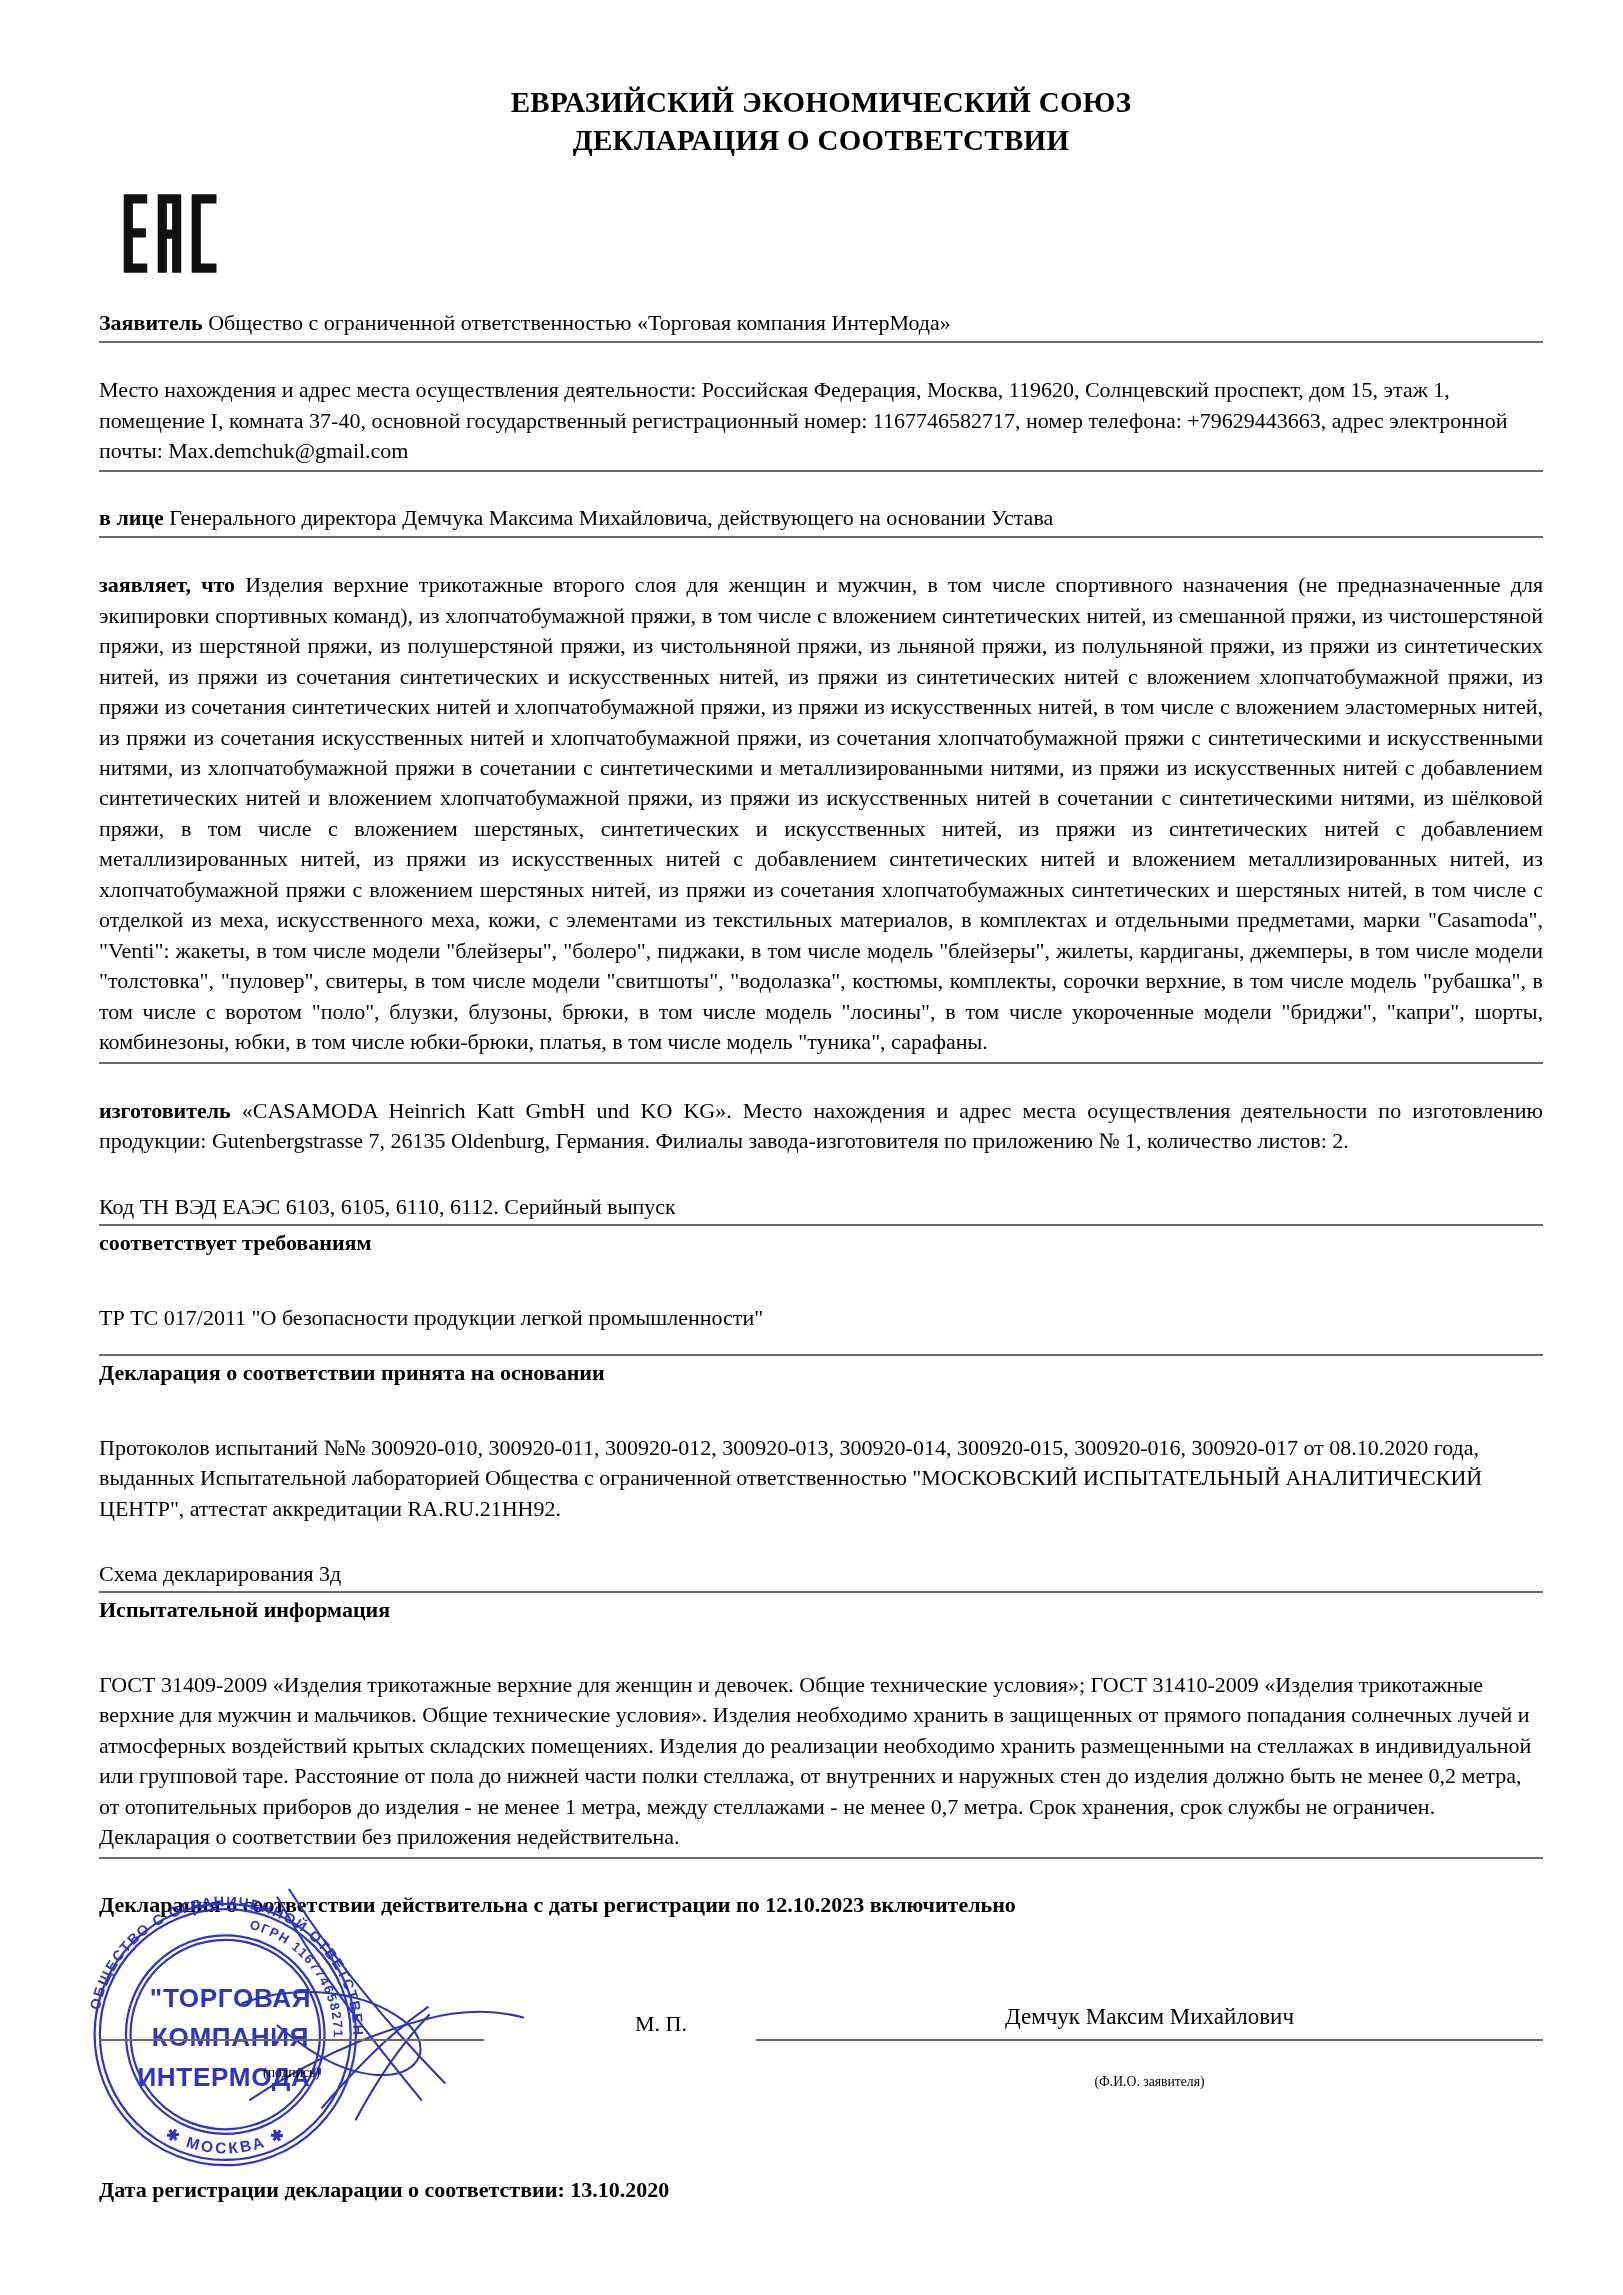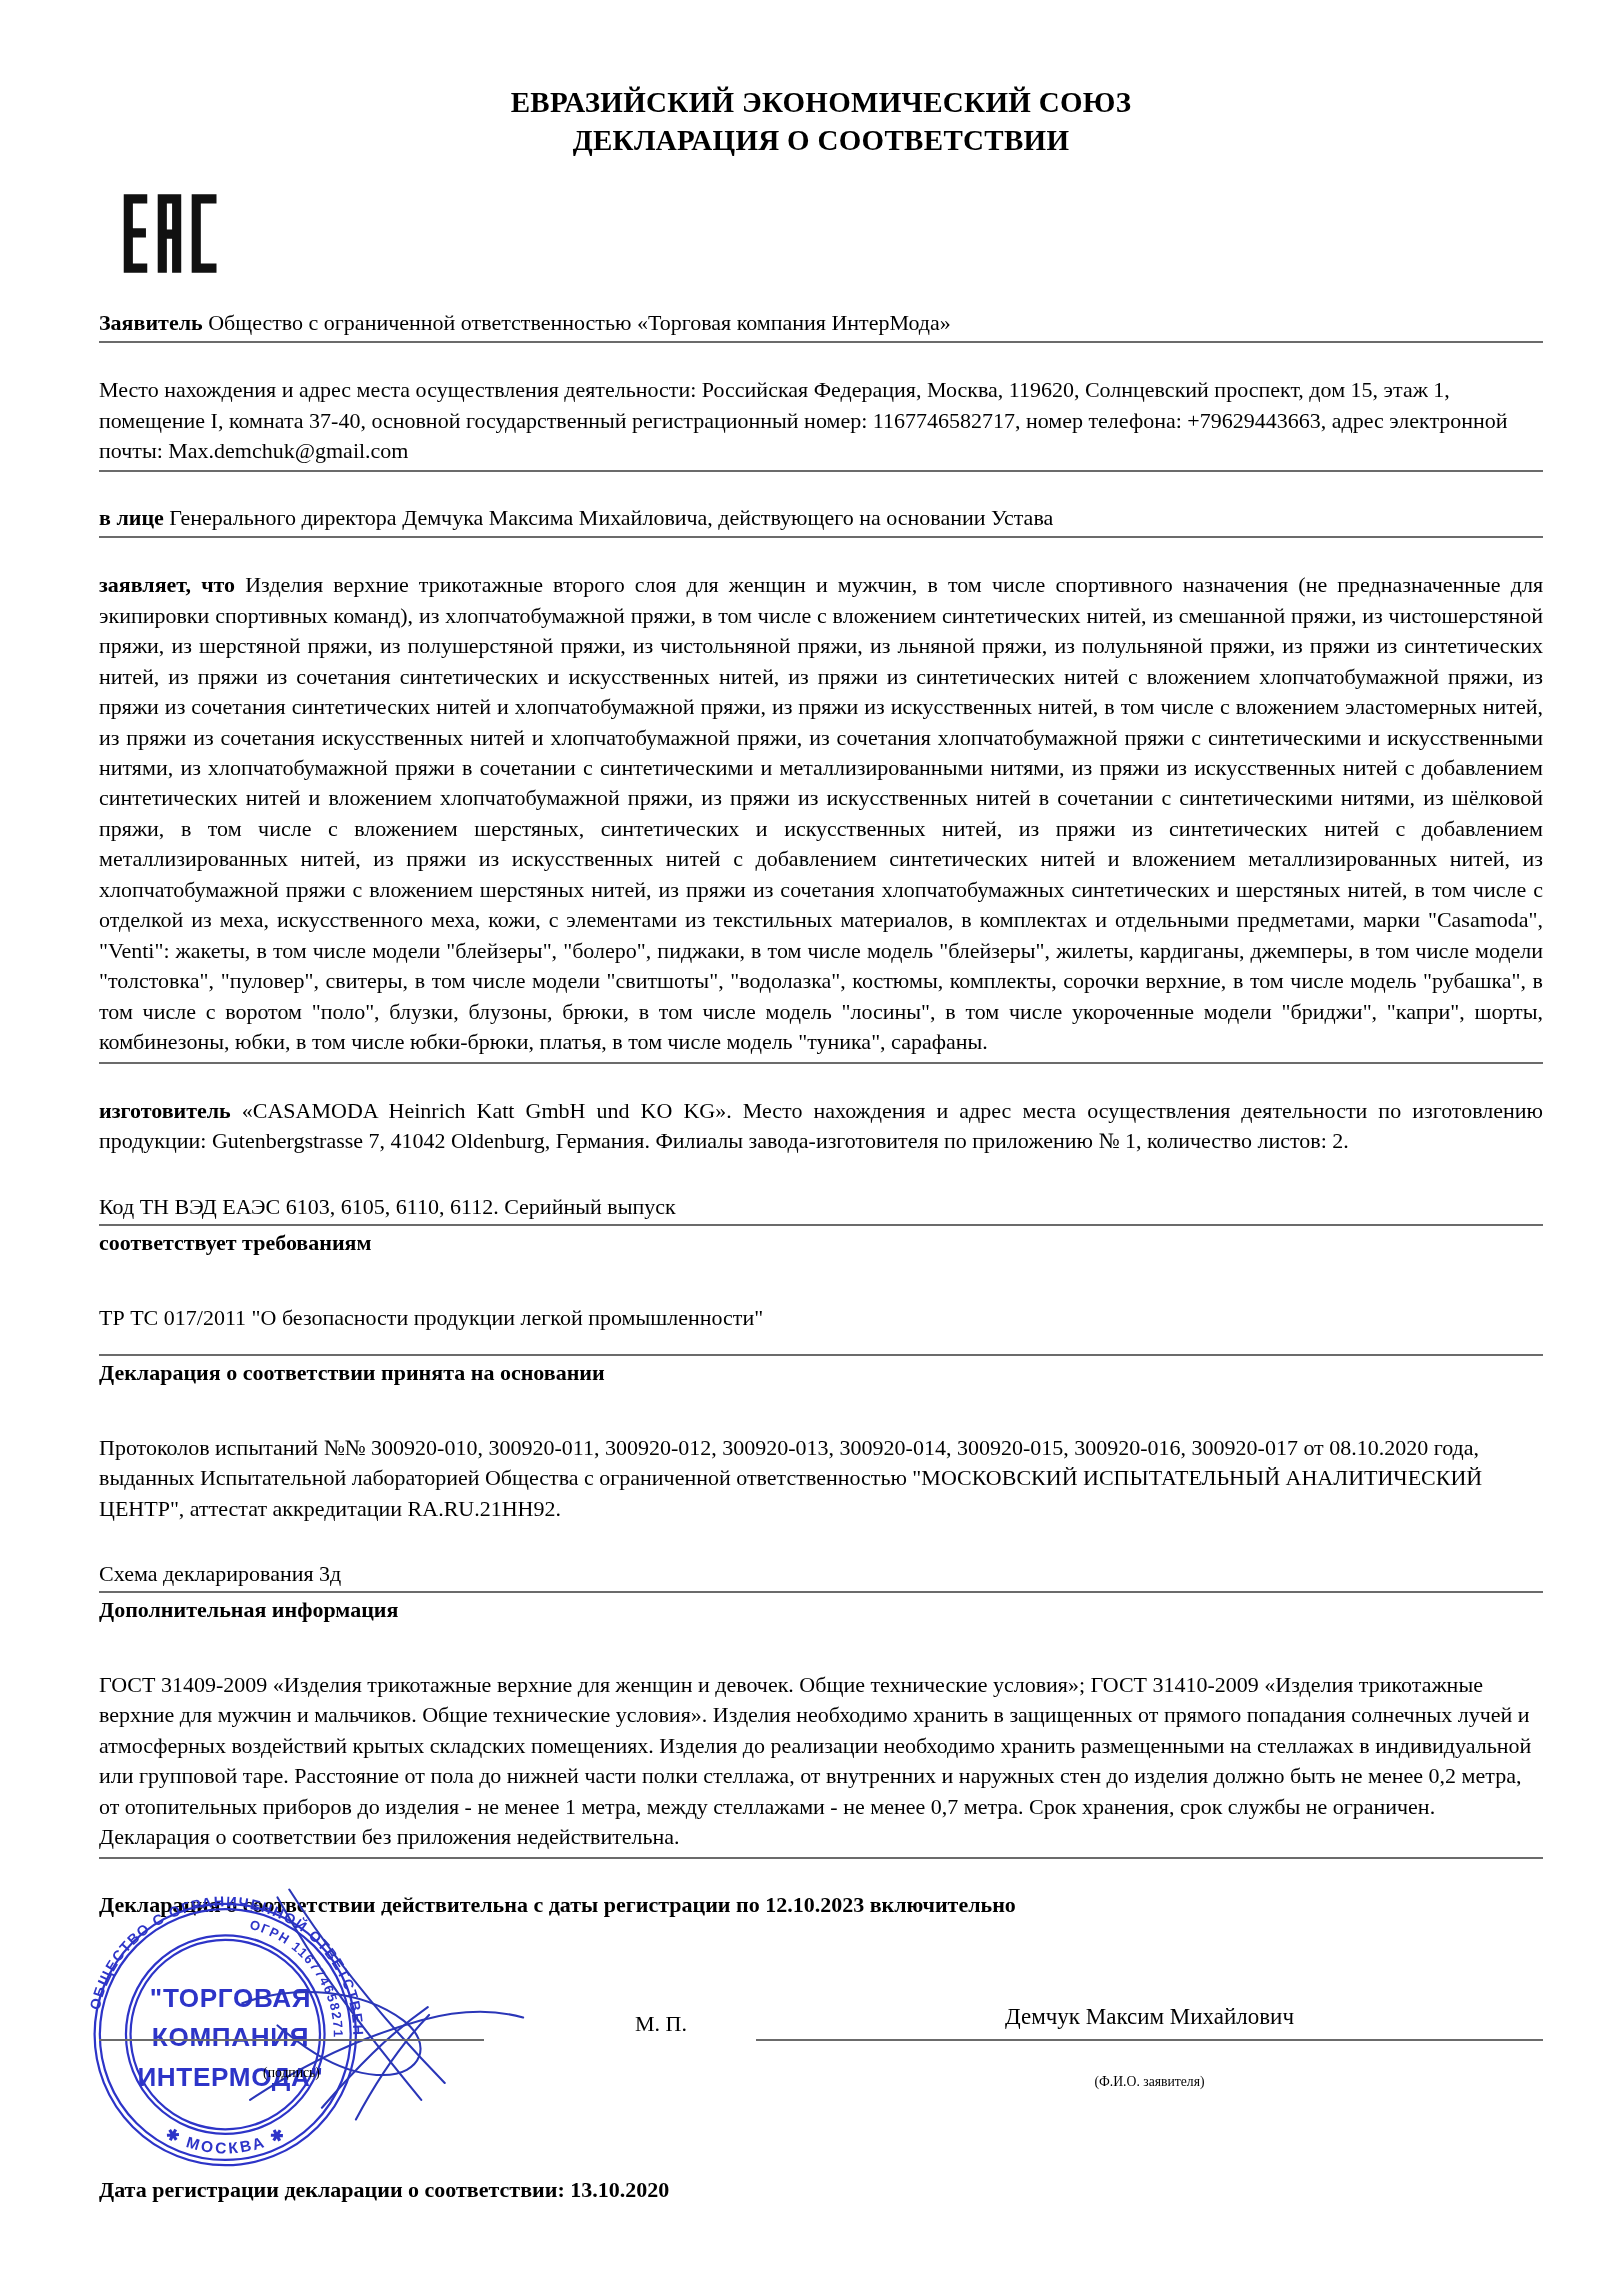--- a/index.html
+++ b/index.html
@@ -199,42 +199,42 @@
 
     <div class="blk just">
       <span class="lbl">заявляет, что</span>
       <span>Изделия верхние трикотажные второго слоя для женщин и мужчин, в том числе спортивного назначения (не предназначенные для экипировки спортивных команд), из хлопчатобумажной пряжи, в том числе с вложением синтетических нитей, из смешанной пряжи, из чистошерстяной пряжи, из шерстяной пряжи, из полушерстяной пряжи, из чистольняной пряжи, из льняной пряжи, из полульняной пряжи, из пряжи из синтетических нитей, из пряжи из сочетания синтетических и искусственных нитей, из пряжи из синтетических нитей с вложением хлопчатобумажной пряжи, из пряжи из сочетания синтетических нитей и хлопчатобумажной пряжи, из пряжи из искусственных нитей, в том числе с вложением эластомерных нитей, из пряжи из сочетания искусственных нитей и хлопчатобумажной пряжи, из сочетания хлопчатобумажной пряжи с синтетическими и искусственными нитями, из хлопчатобумажной пряжи в сочетании с синтетическими и металлизированными нитями, из пряжи из искусственных нитей с добавлением синтетических нитей и вложением хлопчатобумажной пряжи, из пряжи из искусственных нитей в сочетании с синтетическими нитями, из шёлковой пряжи, в том числе с вложением шерстяных, синтетических и искусственных нитей, из пряжи из синтетических нитей с добавлением металлизированных нитей, из пряжи из искусственных нитей с добавлением синтетических нитей и вложением металлизированных нитей, из хлопчатобумажной пряжи с вложением шерстяных нитей, из пряжи из сочетания хлопчатобумажных синтетических и шерстяных нитей, в том числе с отделкой из меха, искусственного меха, кожи, с элементами из текстильных материалов, в комплектах и отдельными предметами, марки "Casamoda", "Venti": жакеты, в том числе модели "блейзеры", "болеро", пиджаки, в том числе модель "блейзеры", жилеты, кардиганы, джемперы, в том числе модели "толстовка", "пуловер", свитеры, в том числе модели "свитшоты", "водолазка", костюмы, комплекты, сорочки верхние, в том числе модель "рубашка", в том числе с воротом "поло", блузки, блузоны, брюки, в том числе модель "лосины", в том числе укороченные модели "бриджи", "капри", шорты, комбинезоны, юбки, в том числе юбки-брюки, платья, в том числе модель "туника", сарафаны.</span>
     </div>
 
     <hr class="rule">
 
     <div class="blk just">
       <span class="lbl">изготовитель</span>
-      <span>«CASAMODA Heinrich Katt GmbH und KO KG». Место нахождения и адрес места осуществления деятельности по изготовлению продукции: Gutenbergstrasse 7, 41042 Oldenburg, Германия. Филиалы завода-изготовителя по приложению  № 1, количество листов: 2.</span>
+      <span>«CASAMODA Heinrich Katt GmbH und KO KG». Место нахождения и адрес места осуществления деятельности по изготовлению продукции: Gutenbergstrasse 7, 26135 Oldenburg, Германия. Филиалы завода-изготовителя по приложению  № 1, количество листов: 2.</span>
     </div>
 
     <div class="blk tight">Код ТН ВЭД ЕАЭС 6103, 6105, 6110, 6112. Серийный выпуск</div>
 
     <hr class="rule">
 
     <div class="sec-head">соответствует требованиям</div>
     <div class="gap-sm"></div>
     <div class="blk">ТР ТС 017/2011 "О безопасности продукции легкой промышленности"</div>
     <div class="gap-md"></div>
 
     <hr class="rule">
 
     <div class="sec-head">Декларация о соответствии принята на основании</div>
     <div class="gap-sm"></div>
     <div class="blk">Протоколов испытаний №№ 300920-010, 300920-011, 300920-012, 300920-013, 300920-014, 300920-015, 300920-016, 300920-017 от 08.10.2020 года, выданных Испытательной лабораторией Общества с ограниченной ответственностью "МОСКОВСКИЙ ИСПЫТАТЕЛЬНЫЙ АНАЛИТИЧЕСКИЙ ЦЕНТР", аттестат аккредитации RA.RU.21НН92.</div>
     <div class="blk tight">Схема декларирования 3д</div>
 
     <hr class="rule">
 
-    <div class="sec-head">Дополнительная информация</div>
+    <div class="sec-head">Испытательной информация</div>
     <div class="gap-sm"></div>
     <div class="blk">ГОСТ 31409-2009 «Изделия трикотажные верхние для женщин и девочек. Общие технические условия»; ГОСТ 31410-2009 «Изделия трикотажные верхние для мужчин и мальчиков. Общие технические условия». Изделия необходимо хранить в защищенных от прямого попадания солнечных лучей и атмосферных воздействий крытых складских помещениях. Изделия до реализации необходимо хранить размещенными на стеллажах в индивидуальной или групповой таре. Расстояние от пола до нижней части полки стеллажа, от внутренних и наружных стен до изделия должно быть не менее 0,2 метра, от отопительных приборов до изделия - не менее 1 метра, между стеллажами - не менее 0,7 метра. Срок хранения, срок службы не ограничен. Декларация о соответствии без приложения недействительна.</div>
 
     <hr class="rule">
 
     <div class="blk tight" style="font-weight:bold;">Декларация о соответствии действительна с даты регистрации по 12.10.2023 включительно</div>
 
     <div class="sigzone">
 
       <svg class="ink" viewBox="0 0 900 620">

